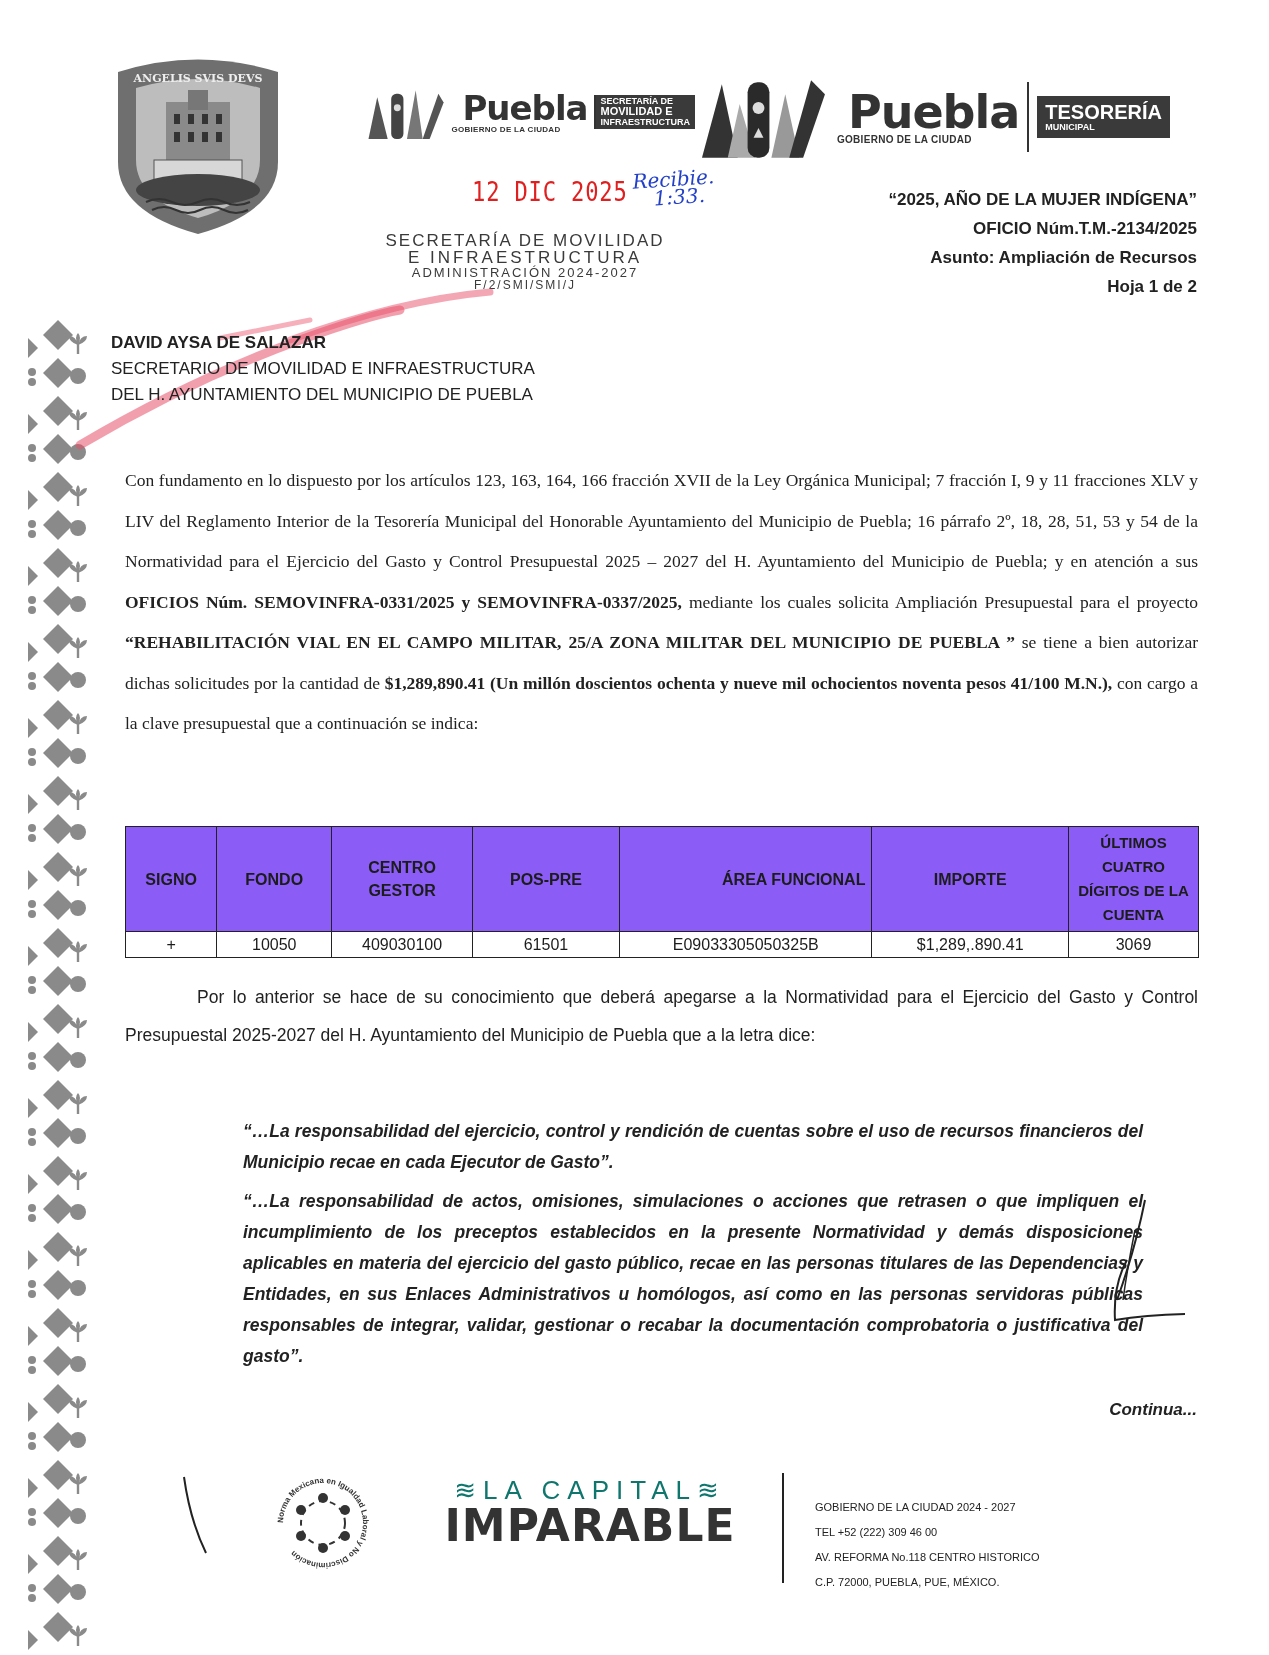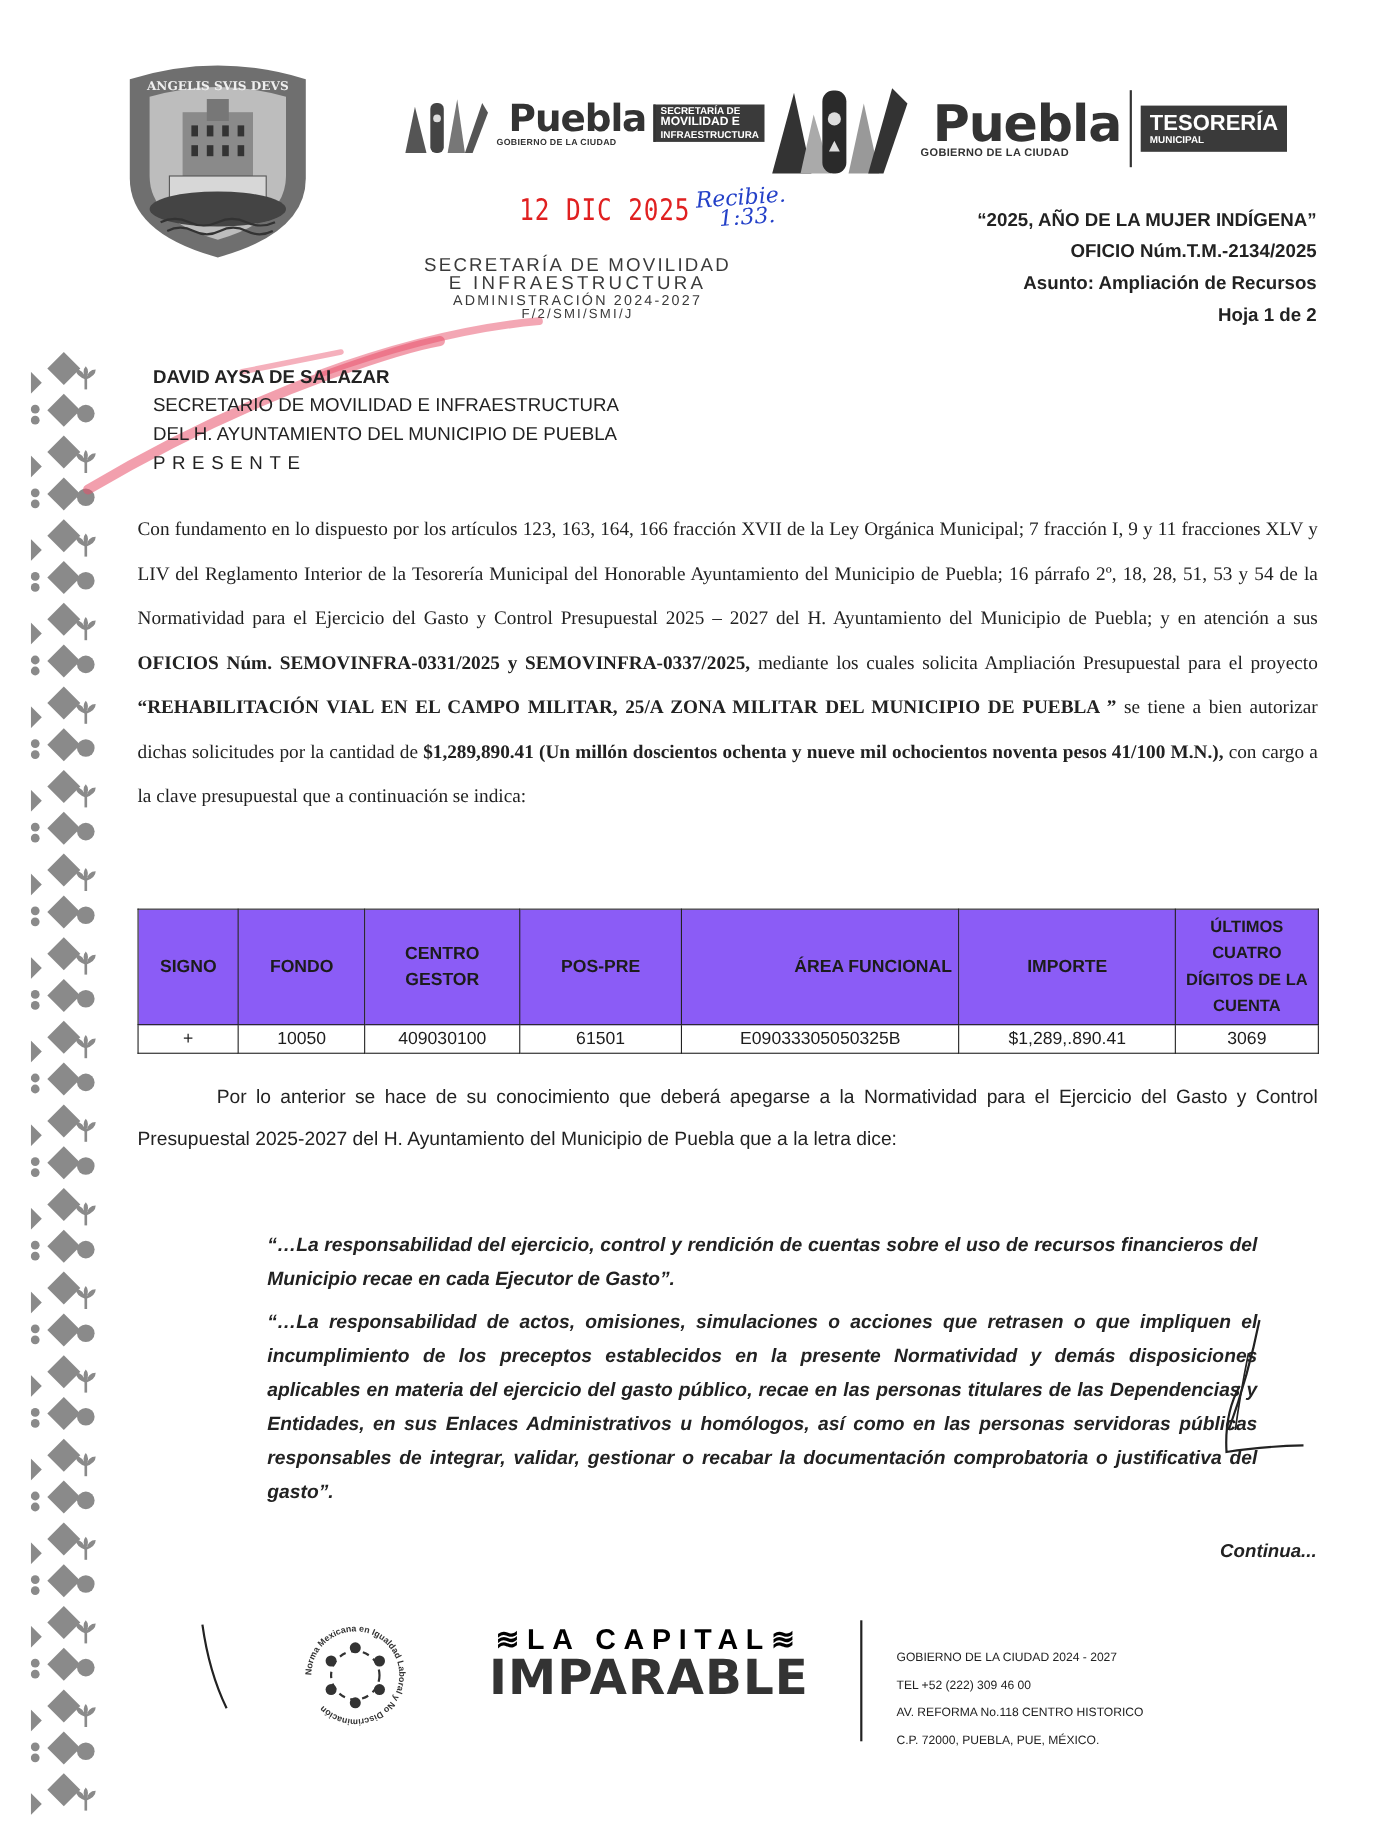--- a/index.html
+++ b/index.html
@@ -28,21 +28,21 @@
   .stamp-l3 { font-size:13px; letter-spacing:2px; }
   .stamp-l4 { font-size:12px; letter-spacing:2px; }
 
   
   .head-info { right:72px; top:185px; text-align:right; font-weight:bold; font-size:17px; line-height:29px; color:#222; }
 
   
   .scribble { left:70px; top:270px; width:620px; height:180px; pointer-events:none; }
 
   
-  .addressee { left:139px; top:330px; font-size:17px; line-height:26px; color:#222; }
+  .addressee { left:111px; top:330px; font-size:17px; line-height:26px; color:#222; }
   .addressee .name { font-weight:bold; }
   .addressee .presente { letter-spacing:6px; }
 
   
   .body-text { left:125px; top:460px; width:1073px; font-size:17.5px; line-height:40.5px; text-align:justify; color:#222;font-family:Liberation Serif, serif; }
   .body-text b { font-weight:bold; }
 
   
   .budget-table { left:125px; top:826px; width:1074px; border-collapse:collapse; font-size:16px; }
   .budget-table th { background:#8b5cf6; border:1.5px solid #222; font-weight:bold; padding:4px 6px; text-align:center; line-height:23px; }
@@ -56,21 +56,21 @@
 
   .continua { right:72px; top:1400px; font-weight:bold; font-style:italic; font-size:17px; color:#222; }
 
   
   .signature { left:1105px; top:1190px; width:90px; height:160px; }
 
   
   .footer-slash { left:180px; top:1475px; width:30px; height:80px; }
   .seal { left:268px; top:1468px; width:110px; height:110px; }
   .capital { left:430px; top:1475px; width:320px; height:90px; text-align:center; }
-  .capital-top { font-size:26px; font-weight:bold; letter-spacing:7px; color:#000000; }
+  .capital-top { font-size:26px; font-weight:normal; letter-spacing:7px; color:#0f766e; }
   .capital-bottom { font-size:44px; font-weight:900; color:#333; line-height:40px; font-family:"DejaVu Sans", sans-serif; letter-spacing:1px; }
   .footer-divider { left:782px; top:1473px; width:2px; height:110px; background:#222; }
   .footer-contact { left:815px; top:1495px; font-size:11px; line-height:25px; color:#222; font-family:"Liberation Sans Narrow","Liberation Sans", sans-serif; }
 </style>
 </head>
 <body>
 
 <svg class="abs border-strip" viewBox="0 0 70 1330" preserveAspectRatio="none">
   <defs>
     <g id="motif">
@@ -188,21 +188,20 @@
 <svg class="abs scribble" viewBox="0 0 620 180">
   <path d="M10,175 Q120,110 230,70 Q300,45 330,40" stroke="#e8506a" stroke-width="9" fill="none" opacity="0.55" stroke-linecap="round"></path>
   <path d="M220,70 Q330,30 420,22" stroke="#e8506a" stroke-width="7" fill="none" opacity="0.5" stroke-linecap="round"></path>
   <path d="M150,68 Q200,58 240,50" stroke="#e8506a" stroke-width="5" fill="none" opacity="0.45" stroke-linecap="round"></path>
 </svg>
 
 <div class="abs addressee">
   <div class="name">DAVID AYSA DE SALAZAR</div>
   <div>SECRETARIO DE MOVILIDAD E INFRAESTRUCTURA</div>
   <div>DEL H. AYUNTAMIENTO DEL MUNICIPIO DE PUEBLA</div>
-  <div class="presente">PRESENTE</div>
 </div>
 
 <div class="abs body-text">
   <span>Con fundamento en lo dispuesto por los artículos 123, 163, 164, 166 fracción XVII de la Ley Orgánica Municipal; 7 fracción I, 9 y 11 fracciones XLV y LIV del Reglamento Interior de la Tesorería Municipal del Honorable Ayuntamiento del Municipio de Puebla; 16 párrafo 2º, 18, 28, 51, 53 y 54 de la Normatividad para el Ejercicio del Gasto y Control Presupuestal 2025 – 2027 del H. Ayuntamiento del Municipio de Puebla; y en atención a sus </span><b>OFICIOS Núm. SEMOVINFRA-0331/2025 y SEMOVINFRA-0337/2025,</b><span> mediante los cuales solicita Ampliación Presupuestal para el proyecto </span><b>“REHABILITACIÓN VIAL EN EL CAMPO MILITAR, 25/A ZONA MILITAR DEL MUNICIPIO DE PUEBLA ”</b><span> se tiene a bien autorizar dichas solicitudes por la cantidad de </span><b>$1,289,890.41 (Un millón doscientos ochenta y nueve mil ochocientos noventa pesos 41/100 M.N.),</b><span> con cargo a la clave presupuestal que a continuación se indica:</span>
 </div>
 
 <table class="abs budget-table">
   <thead>
     <tr>
       <th style="width:72px;height:86px;">SIGNO</th>

